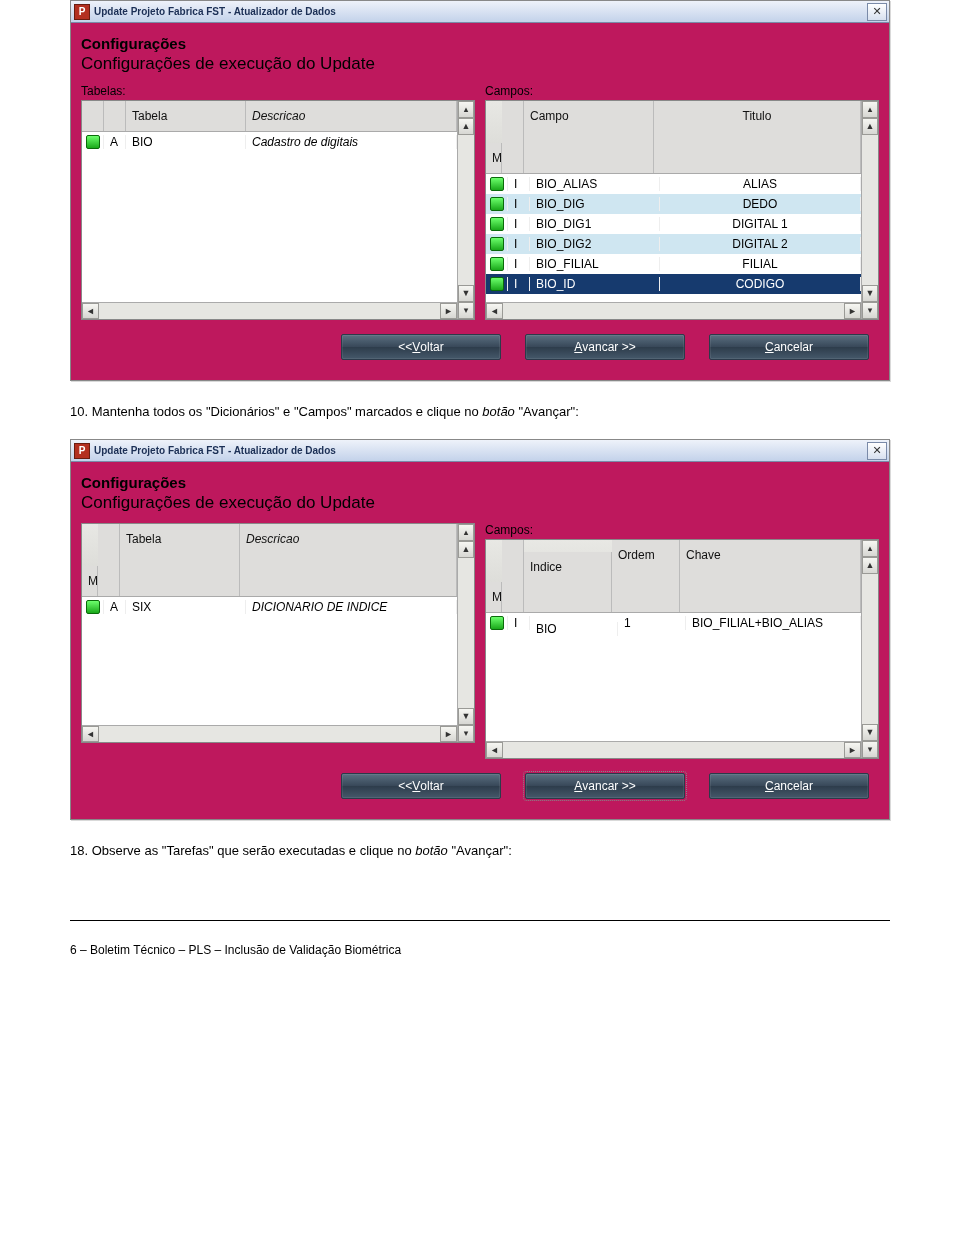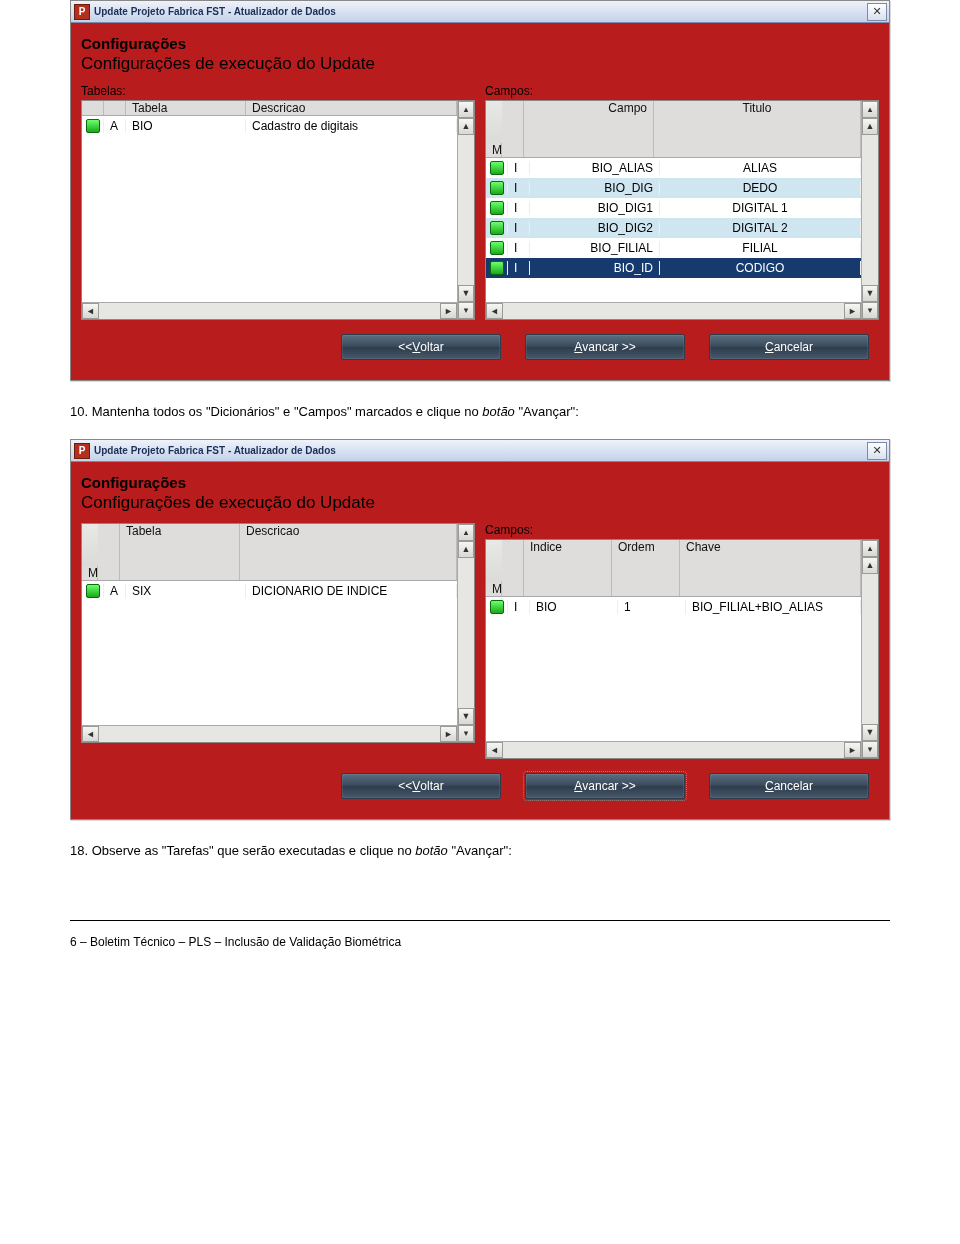--- a/index.html
+++ b/index.html
@@ -46,32 +46,32 @@
     margin: 0 2px;
     border: 1px solid #7a8aa8;
     background: linear-gradient(#fff,#d7e0ef);
     color: #333;
     font-family: Arial;
     font-size: 11px;
     line-height: 14px;
     text-align: center;
     cursor: pointer;
   }
-  .body { padding: 8px 10px 10px 10px; background: #b91c1c; }
+  .body { padding: 8px 10px 10px 10px; background: #be185d; }
   .heading { font-weight: bold; font-size: 15px; margin: 4px 0 0 0; }
   .subheading { font-size: 17px; margin: 2px 0 10px 0; }
   .cols { display: flex; gap: 10px; }
   .col { flex: 1; display: flex; flex-direction: column; }
   .col-label { font-size: 12px; margin-bottom: 2px; }
   .gridwrap { display: flex; background: #fff; border: 1px solid #888; }
   .grid { flex: 1; display: flex; flex-direction: column; overflow: hidden; }
   .grid-head { display: flex; background: linear-gradient(#e8e8e4,#d6d6d2); border-bottom: 1px solid #aaa; }
   .grid-head .cell {
     border-right: 1px solid #bbb;
-    padding: 0 6px;
+    padding: 8px 6px;
     font-size: 12px;
     color: #111;
     background: #dedddb;
   }
   .grid-body { flex: 1; background: #fff; }
   .grid-row { display: flex; height: 20px; align-items: center; }
   .grid-row .cell {
     border-right: 1px solid #eee;
     padding: 0 6px;
     font-size: 12px;
@@ -129,32 +129,32 @@
     display: inline-flex; align-items: center; justify-content: center;
     box-shadow: inset 0 0 0 1px rgba(255,255,255,0.08);
   }
   .btn .ul { text-decoration: underline; }
   .dashed { outline: 1px dotted #888; outline-offset: 1px; }
   .doc-text { font-size: 13px; margin: 22px 0 18px 0; line-height: 1.4; }
   .doc-text .it { font-style: italic; }
   .footer {
     margin-top: 60px;
     border-top: 1px solid #000;
-    padding-top: 14px;
+    padding-top: 22px;
     font-size: 12px;
   }
   
   .w-mark { width: 22px; padding:0 !important; display:flex; align-items:center; justify-content:center; }
   .w-letter { width: 22px; }
   .w-tabela { width: 120px; }
-  .w-desc { flex: 1; }
-  .w-campo { width: 130px; text-align: right; }
+  .w-desc { flex: 1; font-style: italic; }
+  .w-campo { width: 130px; }
   .w-titulo { flex: 1; text-align: center; }
   .w-mar2 { width: 16px; margin-top: 42px; }
-  .w-indice { width: 88px; }
+  .w-indice { width: 88px; margin-top: 12px; }
   .w-ordem { width: 68px; }
   .w-chave { flex: 1; }
 </style>
 </head>
 <body>
 
 <div class="page">
 
 <div class="dialog">
   <div class="titlebar">

